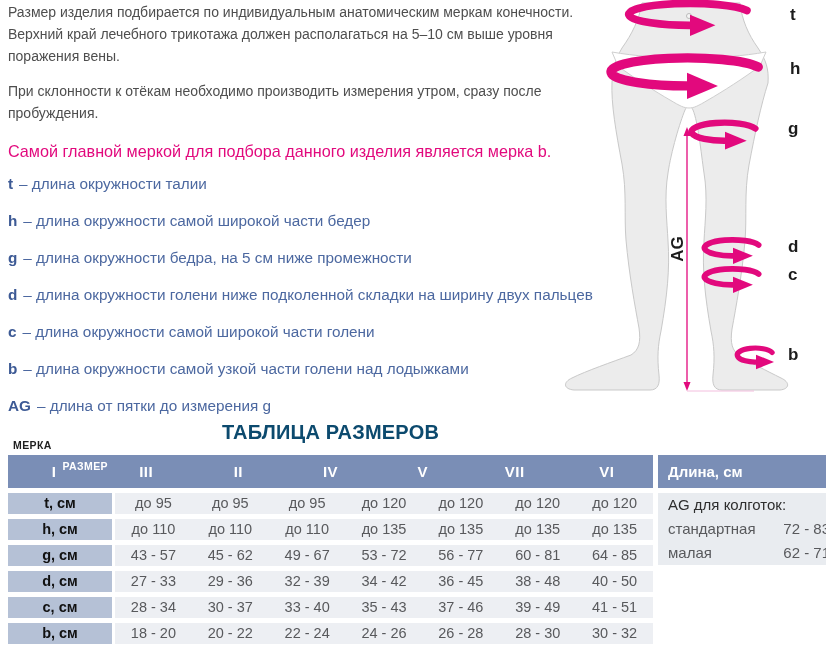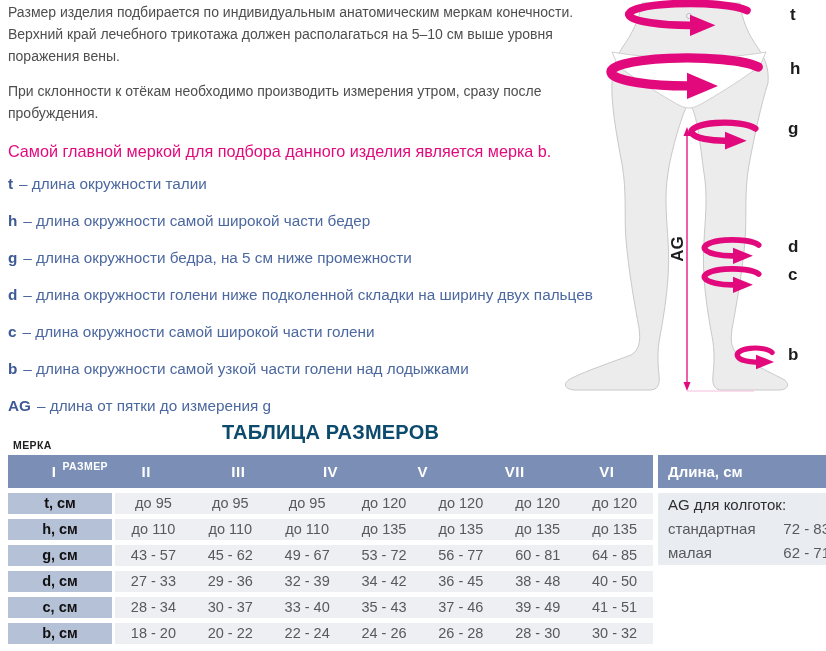--- a/index.html
+++ b/index.html
@@ -180,22 +180,22 @@
   <div class="table-title">ТАБЛИЦА РАЗМЕРОВ</div>
 
   <div class="size-table">
     <div class="thead">
       <div class="corner">
         <span class="corner-top">РАЗМЕР</span>
         <span class="corner-bottom">МЕРКА</span>
       </div>
       <div class="head-cols" id="head-cols">
           <div class="head-col">I</div>
+          <div class="head-col">III</div>
           <div class="head-col">II</div>
-          <div class="head-col">III</div>
           <div class="head-col">IV</div>
           <div class="head-col">V</div>
           <div class="head-col">VII</div>
           <div class="head-col">VI</div>
         </div>
     </div>
     <div id="table-rows">
         <div class="trow">
           <div class="trow-label">t, см</div>
           <div class="trow-cells">

